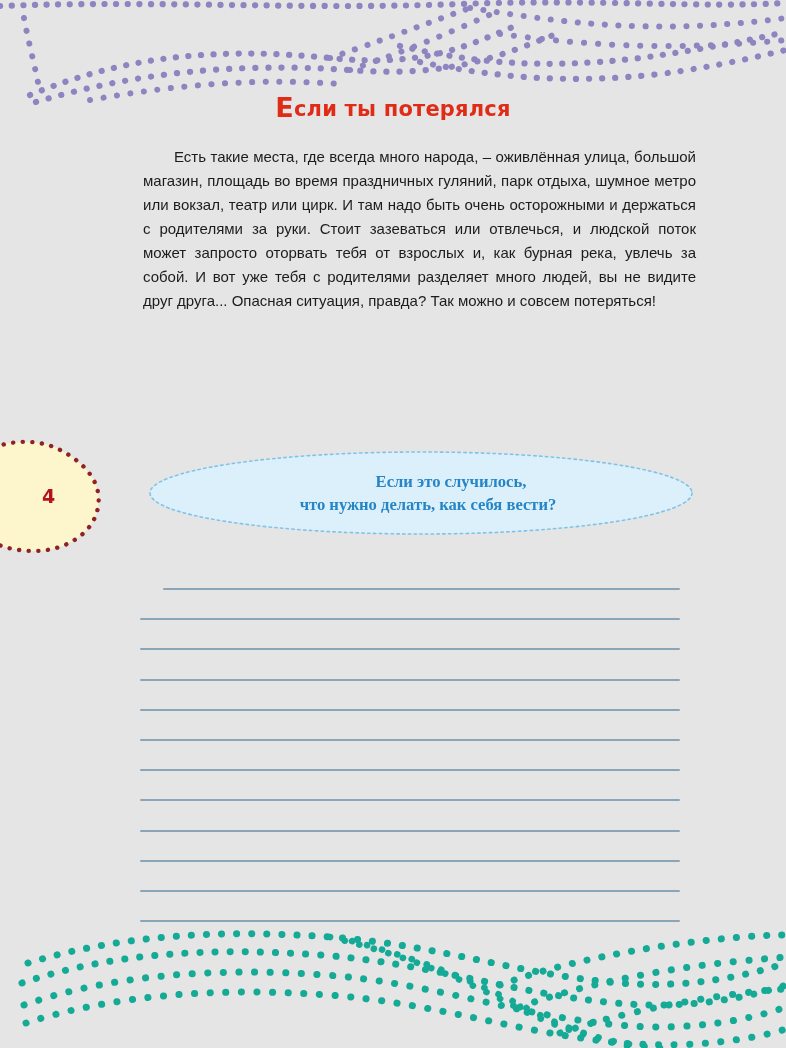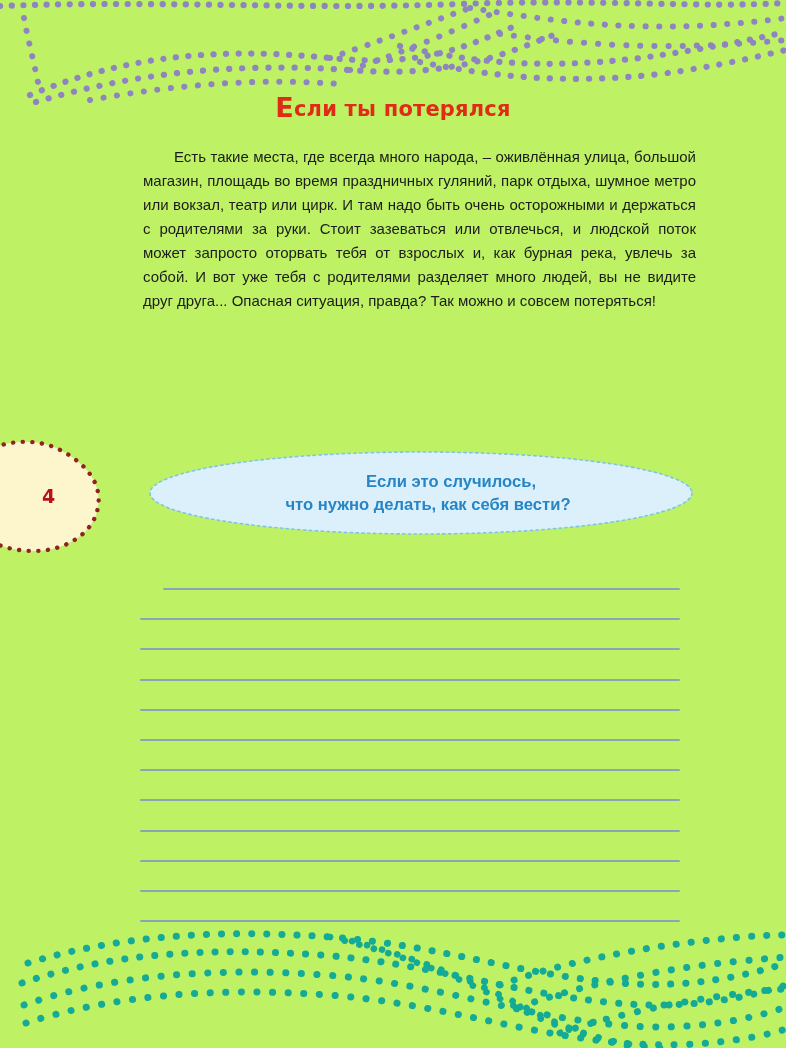--- a/index.html
+++ b/index.html
@@ -4,21 +4,21 @@
 <style>
   html, body {
     margin: 0;
     padding: 0;
     background: #ffffff;
   }
   .page {
     position: relative;
     width: 786px;
     height: 1048px;
-    background: #bef264;
+    background: #e5e5e5;
     overflow: hidden;
     font-family: "Liberation Sans", sans-serif;
   }
 
   
   .deco {
     position: absolute;
     left: 0;
     width: 786px;
     pointer-events: none;
@@ -93,21 +93,21 @@
     width: 548px;
     height: 88px;
     display: flex;
     flex-direction: column;
     align-items: center;
     justify-content: center;
     color: #2585c6;
     font-size: 16.6px;
     line-height: 23.5px;
     font-weight: bold;
-    font-family: Liberation Sans, sans-serif;
+    font-family: Liberation Serif, serif;
     text-align: center;
     white-space: nowrap;
   }
   .bubble-text .l1 { padding-left: 60px; }
   .bubble-text .l2 { padding-left: 14px; text-align: right; }
   .bubble-text .l3 { padding-left: 0; }
 
   
   .rules { position: absolute; left: 0; top: 0; width: 786px; height: 1048px; }
   .rule {

